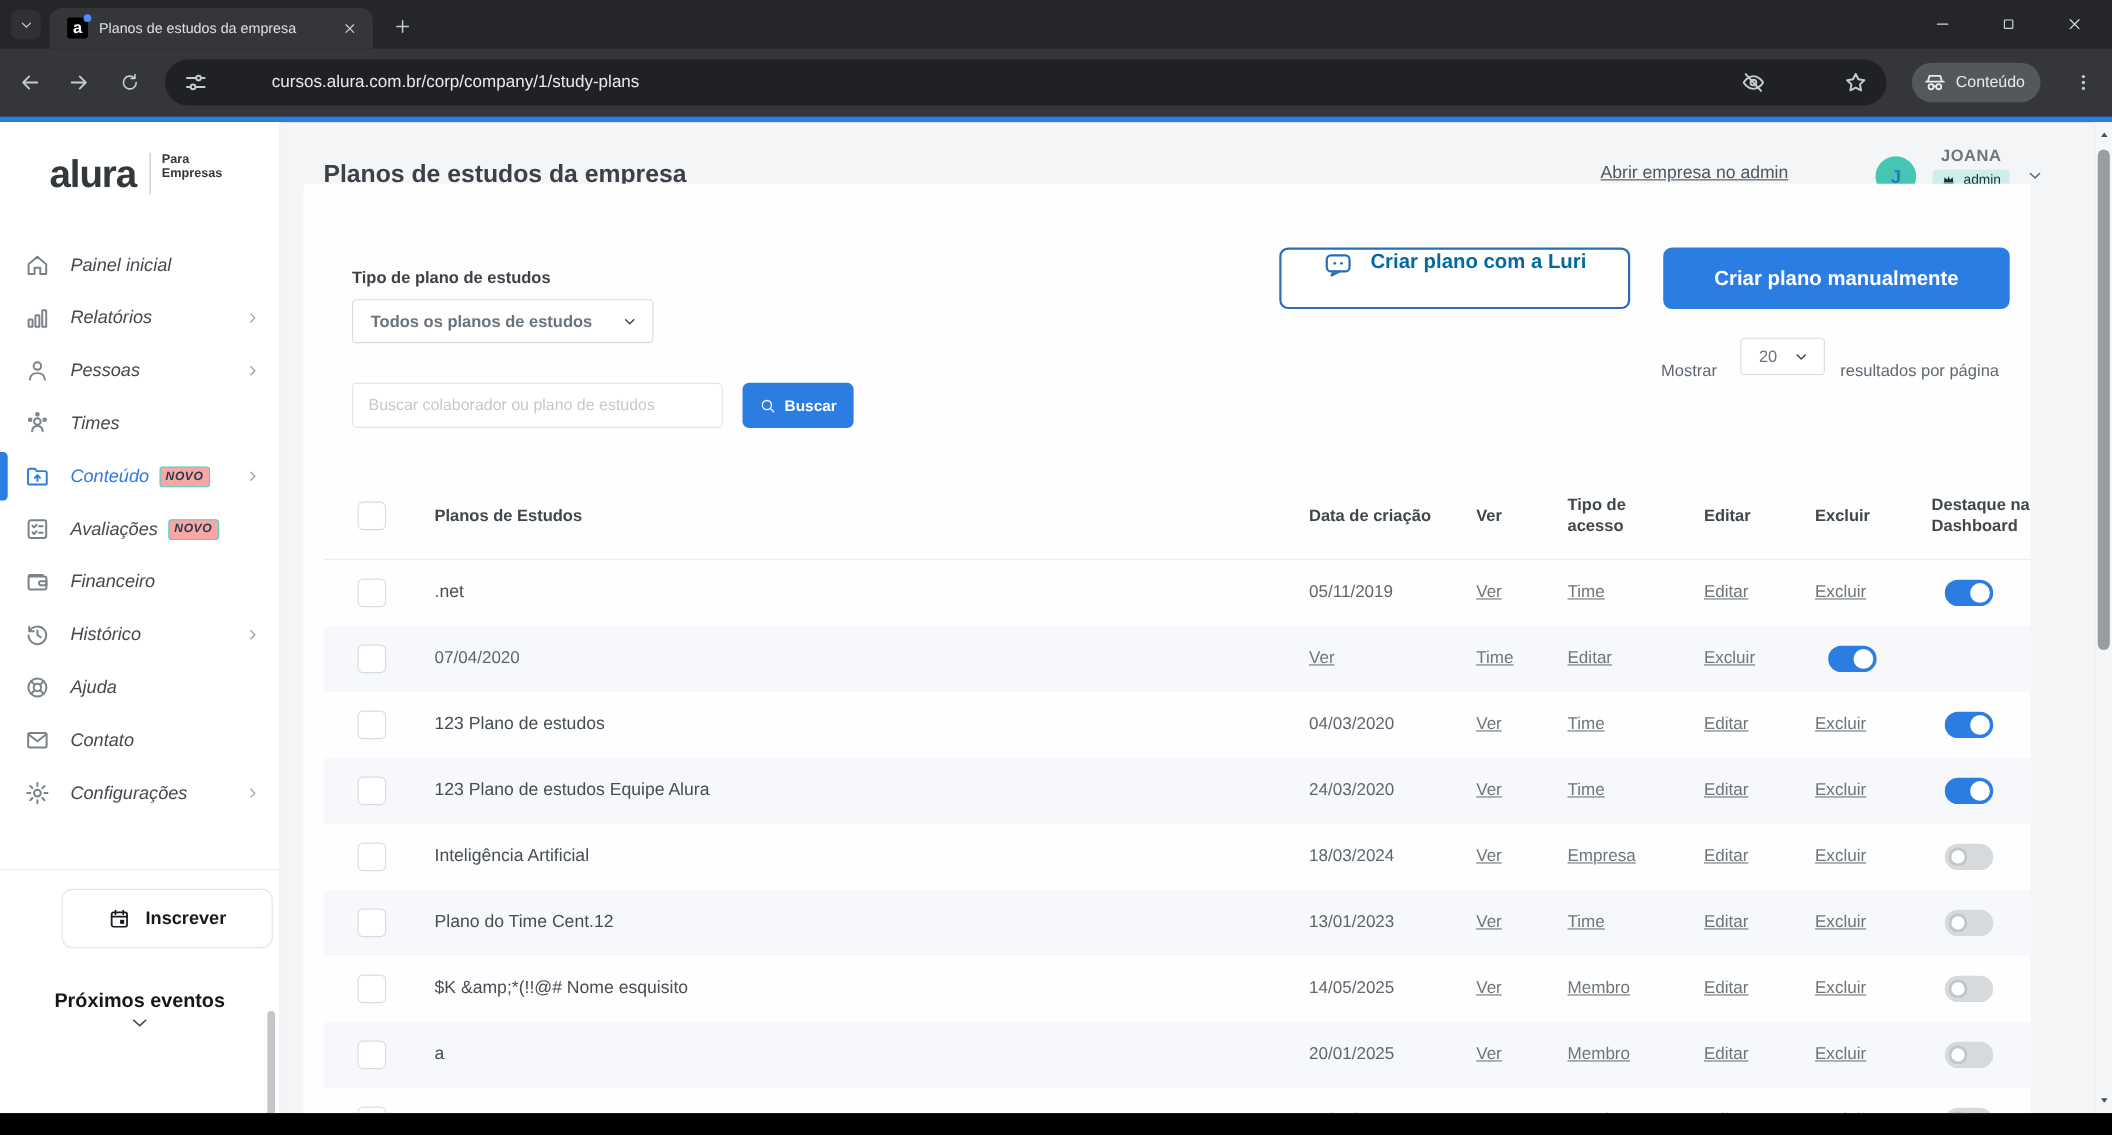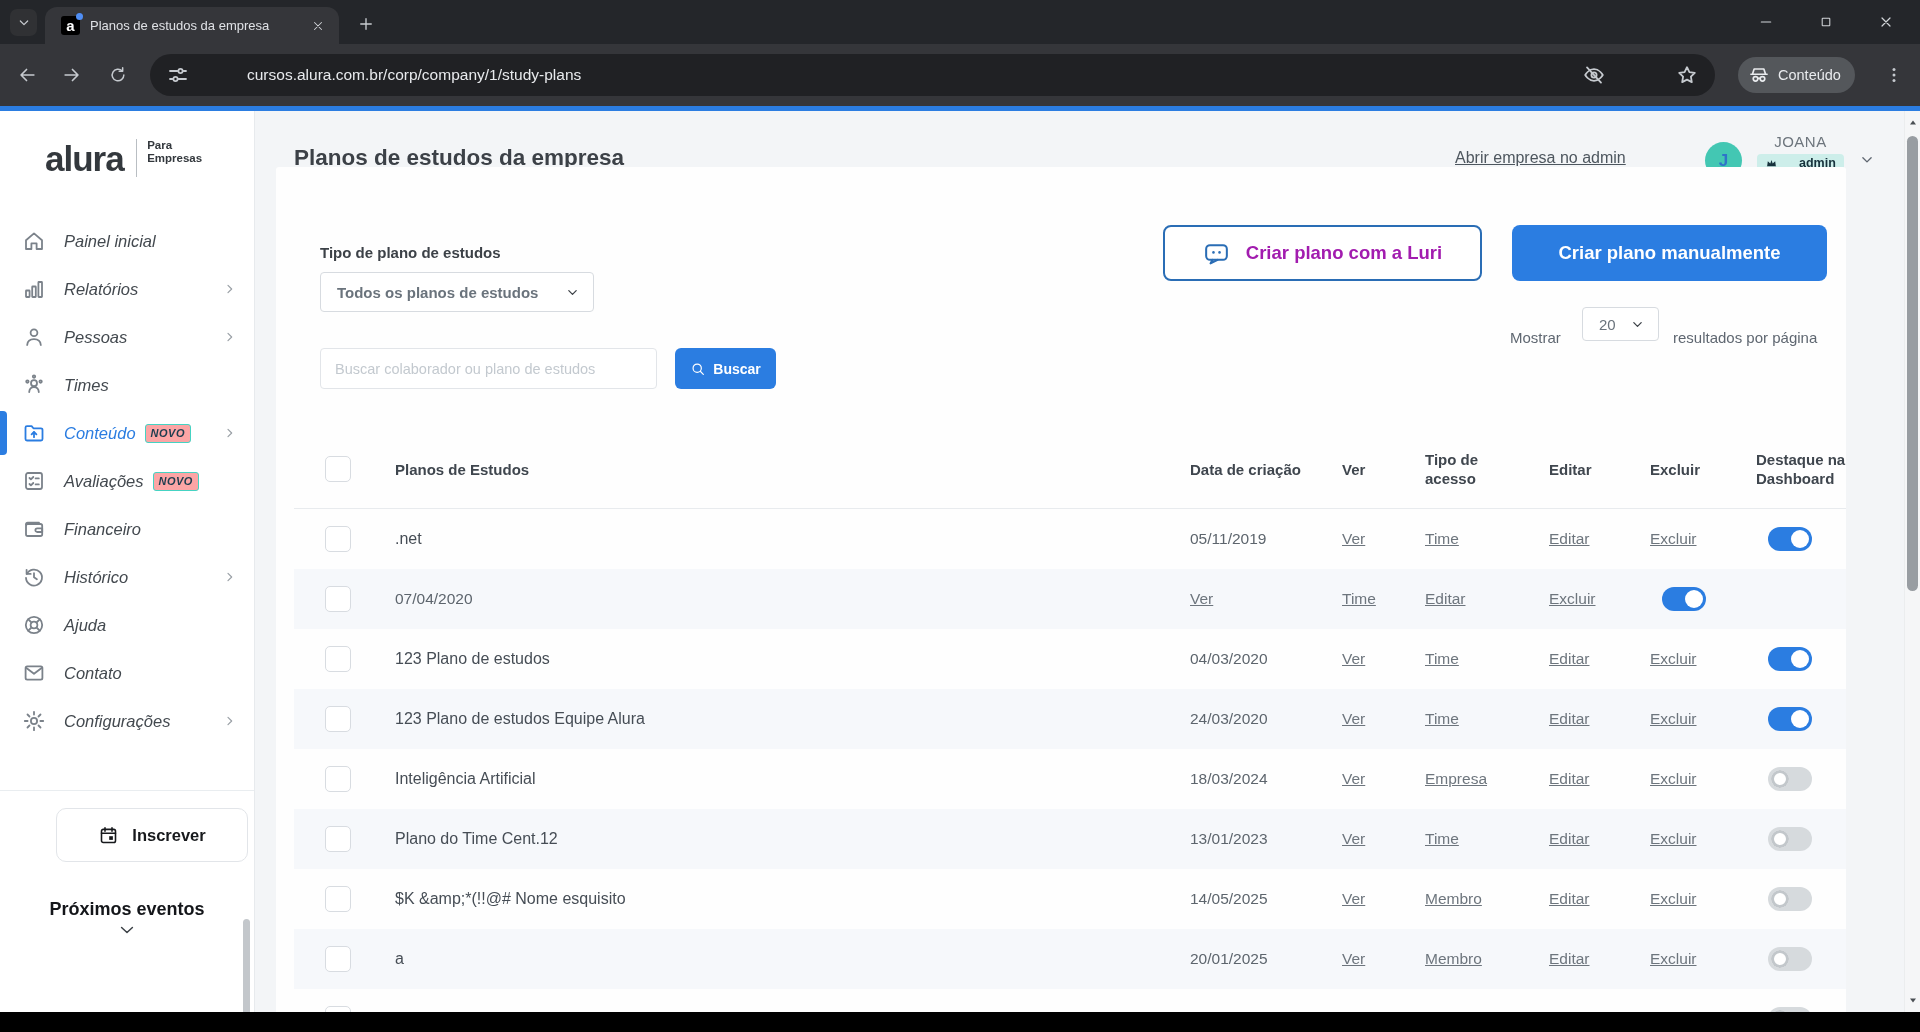--- a/index.html
+++ b/index.html
@@ -56,36 +56,36 @@
   .events-label { font-size:18px; font-weight:bold; }
   .events-chev { width:20px; height:20px; color:#3c4147; }
   .side-scroll-thumb { position:absolute; left:243px; top:808px; width:7px; height:200px; border-radius:4px; background:#c3c7cb; }
 
   
   .page-title { position:absolute; left:294px; top:34px; font-size:22.5px; font-weight:bold; color:#3c4147; }
   .admin-link { position:absolute; left:1455px; top:38px; font-size:16px; color:#4d565e; text-decoration:underline; }
   .user-widget { position:absolute; left:1705px; top:22px; display:flex; align-items:flex-start; }
   .avatar { width:37px; height:37px; border-radius:50%; background:var(--avatar-teal); color:#2e75c9; font-weight:bold; font-size:17px; display:flex; align-items:center; justify-content:center; margin-top:9px; }
   .user-meta { margin-left:15px; display:flex; flex-direction:column; align-items:center; }
-  .user-name { font-size:15px; font-weight:normal; color:#6d757d; letter-spacing:.5px; }
-  .user-role { margin-top:4px; background:#cdeeea; border-radius:4px; padding:2px 8px; display:flex; align-items:center; gap:21px; color:#17323c; font-size:12.5px; font-weight:bold; }
+  .user-name { font-size:15px; font-weight:bold; color:#6d757d; letter-spacing:.5px; }
+  .user-role { margin-top:4px; background:#cdeeea; border-radius:4px; padding:2px 8px; display:flex; align-items:center; gap:7px; color:#17323c; font-size:12.5px; font-weight:normal; }
   .user-role .crown { width:13px; height:13px; color:#17323c; }
   .user-chev { width:18px; height:18px; color:#5f6771; margin:18px 0 0 14px; }
 
   
   .card { position:absolute; left:276px; top:56px; width:1570px; height:1000px; background:#fefefe; border-radius:3px; }
   .filter-label { position:absolute; left:44px; top:77px; font-size:15px; font-weight:bold; color:#3c4147; }
   .select { background:#fff; border:1px solid #d7dbe0; border-radius:4px; display:flex; align-items:center; justify-content:space-between; padding:0 12px 0 16px; color:#6a737c; font-size:15px; }
   .select .caret { width:17px; height:17px; color:#3c4147; }
   .type-select { position:absolute; left:44px; top:105px; width:274px; height:40px;font-weight:bold; }
   .search-input { position:absolute; left:44px; top:181px; width:337px; height:41px; border:1px solid #e2e5e9; border-radius:4px; padding:0 14px; font-size:14.5px; color:#474e55; background:#fff; font-family:inherit; }
   .search-input::placeholder { color:#c3c9cf; }
   .buscar-btn { position:absolute; left:399px; top:181px; width:101px; height:41px; background:var(--brand-blue); border:none; border-radius:6px; color:#fff; font-weight:bold; font-size:14px; display:flex; align-items:center; justify-content:center; gap:7px; font-family:inherit; }
   .buscar-btn .mag { width:16px; height:16px; }
-  .luri-btn { position:absolute; left:887px; top:58px; width:319px; height:56px; background:#fff; border:2px solid #2a6db5; border-radius:8px; color:#a21caf; font-weight:bold; font-size:18.5px; display:flex; align-items:center; justify-content:center; gap:16px; font-family:inherit; }
+  .luri-btn { position:absolute; left:887px; top:58px; width:319px; height:56px; background:#fff; border:2px solid #2a6db5; border-radius:8px; color:#0369a1; font-weight:bold; font-size:18.5px; display:flex; align-items:flex-start; justify-content:center; gap:16px; font-family:inherit; }
   .luri-btn .luri-ic { width:27px; height:27px; color:#2a6db5; }
   .manual-btn { position:absolute; left:1236px; top:58px; width:315px; height:56px; background:var(--brand-blue); border:none; border-radius:8px; color:#fff; font-weight:bold; font-size:18.5px; display:flex; align-items:center; justify-content:center; font-family:inherit; }
   .show-label { position:absolute; left:1234px; top:162px; font-size:15px; color:#5f6771; }
   .show-select { position:absolute; left:1306px; top:140px; width:77px; height:34px; }
   .show-suffix { position:absolute; left:1397px; top:162px; font-size:15px; color:#5f6771; }
 
   
   .table { position:absolute; left:18px; top:263px; width:1552px; }
   .t-grid { display:grid; grid-template-columns:101px 795px 152px 83px 124px 101px 106px 90px; align-items:center; }
   .t-head { height:79px; border-bottom:1px solid #e8ebee; }

